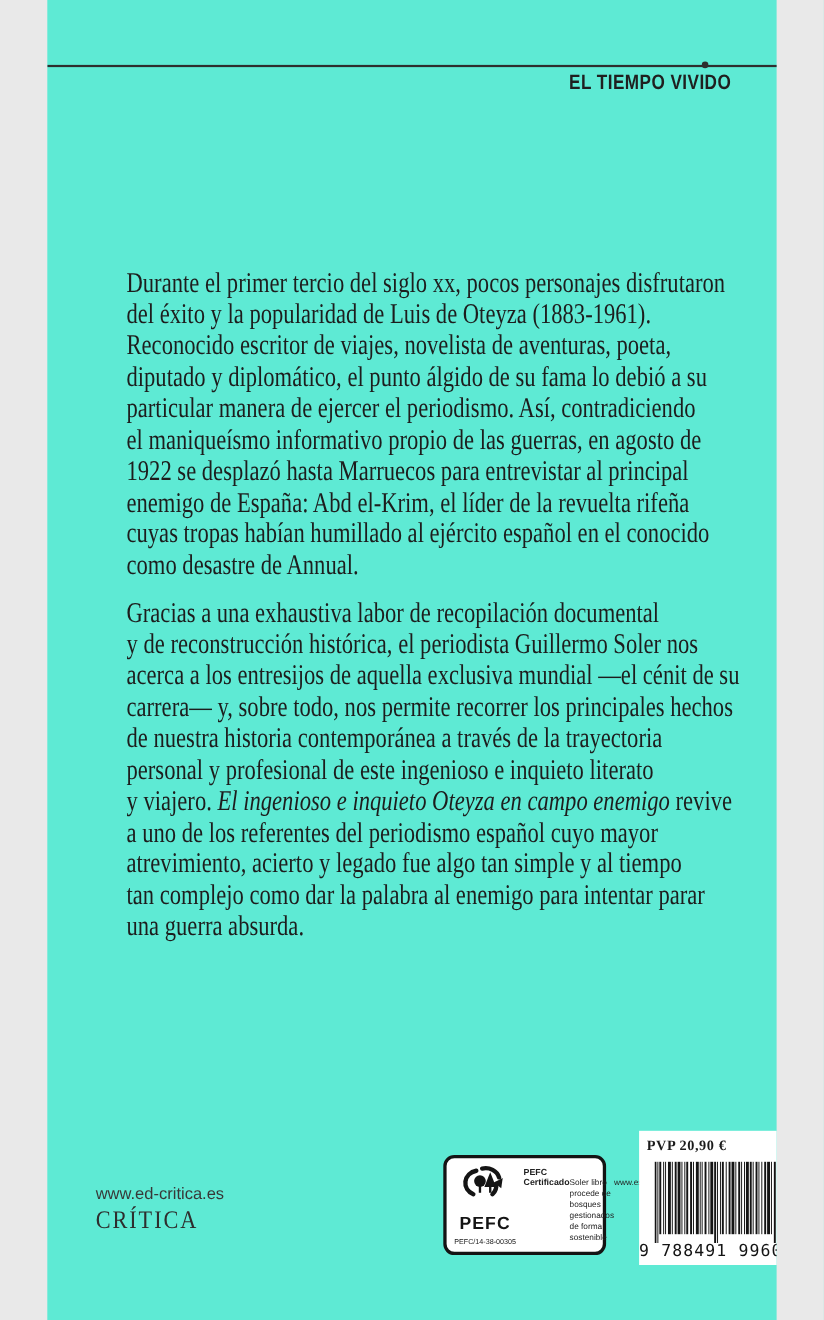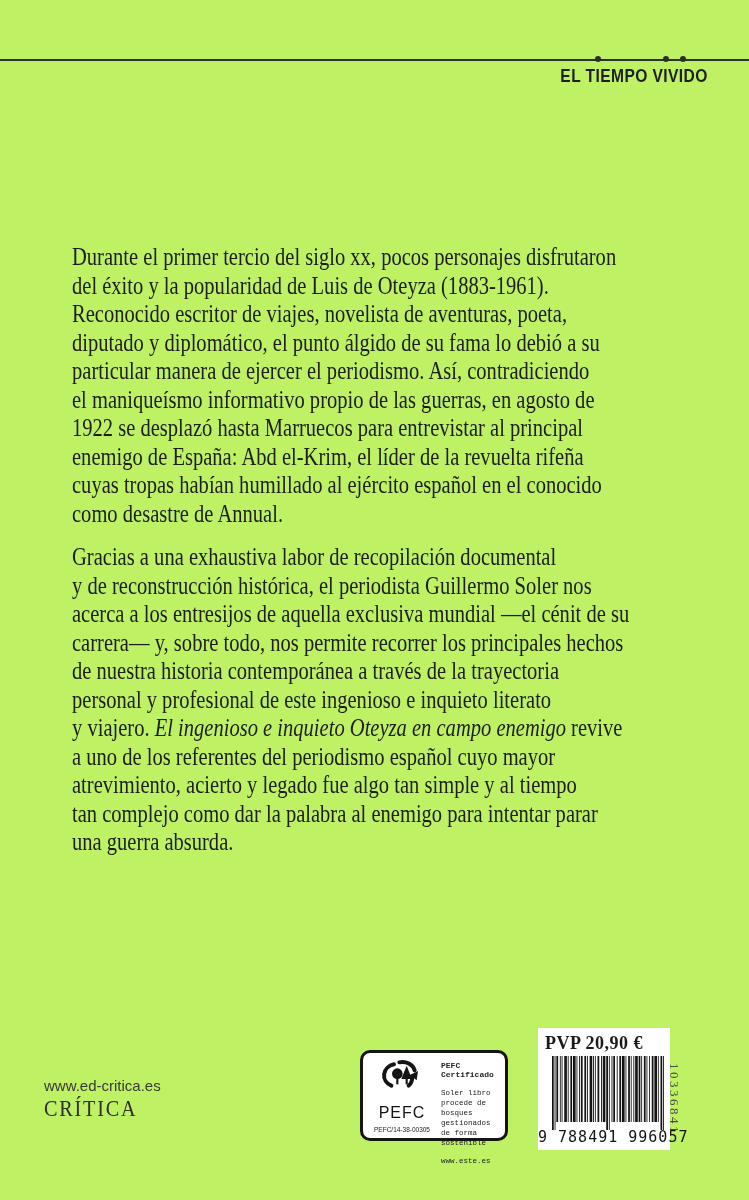--- a/index.html
+++ b/index.html
@@ -1,19 +1,19 @@
 <!DOCTYPE html>
 <html><head>
 <meta charset="utf-8">
 <style>
   html,body{margin:0;padding:0;}
   body{background:#e9e9e9;font-family:"Liberation Serif",serif;}
   .page{
-    position:relative;width:749px;height:1200px;margin:0 auto;
-    background:#bef264;overflow:hidden;
+    position:relative;width:663px;height:1200px;margin:0 auto;
+    background:#5eead4;overflow:hidden;
   }
   
   .header-rule{position:absolute;left:0;top:59px;width:749px;height:2px;background:#2e2e2e;}
   .rule-dot{position:absolute;top:56px;width:6px;height:6px;border-radius:50%;background:#2e2e2e;}
   .dot-1{left:595px;} .dot-2{left:663px;} .dot-3{left:680px;}
   .series-title{
     position:absolute;right:41px;top:65px;
     font-family:"Liberation Sans",sans-serif;font-weight:700;font-size:19px;
     letter-spacing:0.5px;color:#1f1f1f;white-space:nowrap;
     transform:scaleX(0.82);transform-origin:100% 0;
@@ -39,39 +39,39 @@
   }
   
   .pefc-box{
     position:absolute;left:360px;top:1050px;width:148px;height:91px;
     box-sizing:border-box;background:#ffffff;border:3px solid #141414;border-radius:10px;
     padding:6px 7px 5px 7px;display:flex;gap:7px;
   }
   .pefc-left{width:64px;display:flex;flex-direction:column;align-items:center;}
   .pefc-left svg{display:block;}
   .pefc-wordmark{
-    font-family:"Liberation Sans",sans-serif;font-weight:400;font-size:16px;
+    font-family:"Liberation Sans",sans-serif;font-weight:700;font-size:16px;
     letter-spacing:1px;color:#141414;line-height:16px;margin-top:14px;
   }
   .pefc-license{
     font-family:"Liberation Sans",sans-serif;font-size:6.5px;color:#222;
     margin-top:5px;white-space:nowrap;
   }
   .pefc-right{
-    flex:1;display:flex;flex-direction:column;
-    font-family:Liberation Mono, monospace;color:#222;padding-top:2px;
+    flex:1;display:flex;
+    font-family:Liberation Sans, sans-serif;color:#222;padding-top:2px;
   }
   .pefc-cert{font-weight:700;font-size:8px;}
   .pefc-desc{font-size:7.5px;line-height:10px;margin-top:9px;white-space:pre-line;}
   .pefc-url{font-size:7.5px;margin-top:9px;}
   
   .barcode-panel{position:absolute;left:538px;top:1028px;width:132px;height:122px;background:#ffffff;}
   .price{
     position:absolute;left:545px;top:1033px;
-    font-family:"Liberation Serif",serif;font-weight:700;font-size:18px;color:#1b1b1b;
+    font-family:"Liberation Serif",serif;font-weight:700;font-size:13px;color:#1b1b1b;
     letter-spacing:0.5px;
   }
   .barcode-svg{position:absolute;left:552px;top:1056px;}
   .barcode-digits{
     position:absolute;left:538px;top:1128px;width:136px;
     font-family:"DejaVu Sans Mono",monospace;font-size:15px;letter-spacing:1px;
     color:#141414;white-space:nowrap;
   }
   .stock-number{
     position:absolute;left:666px;top:1063px;

